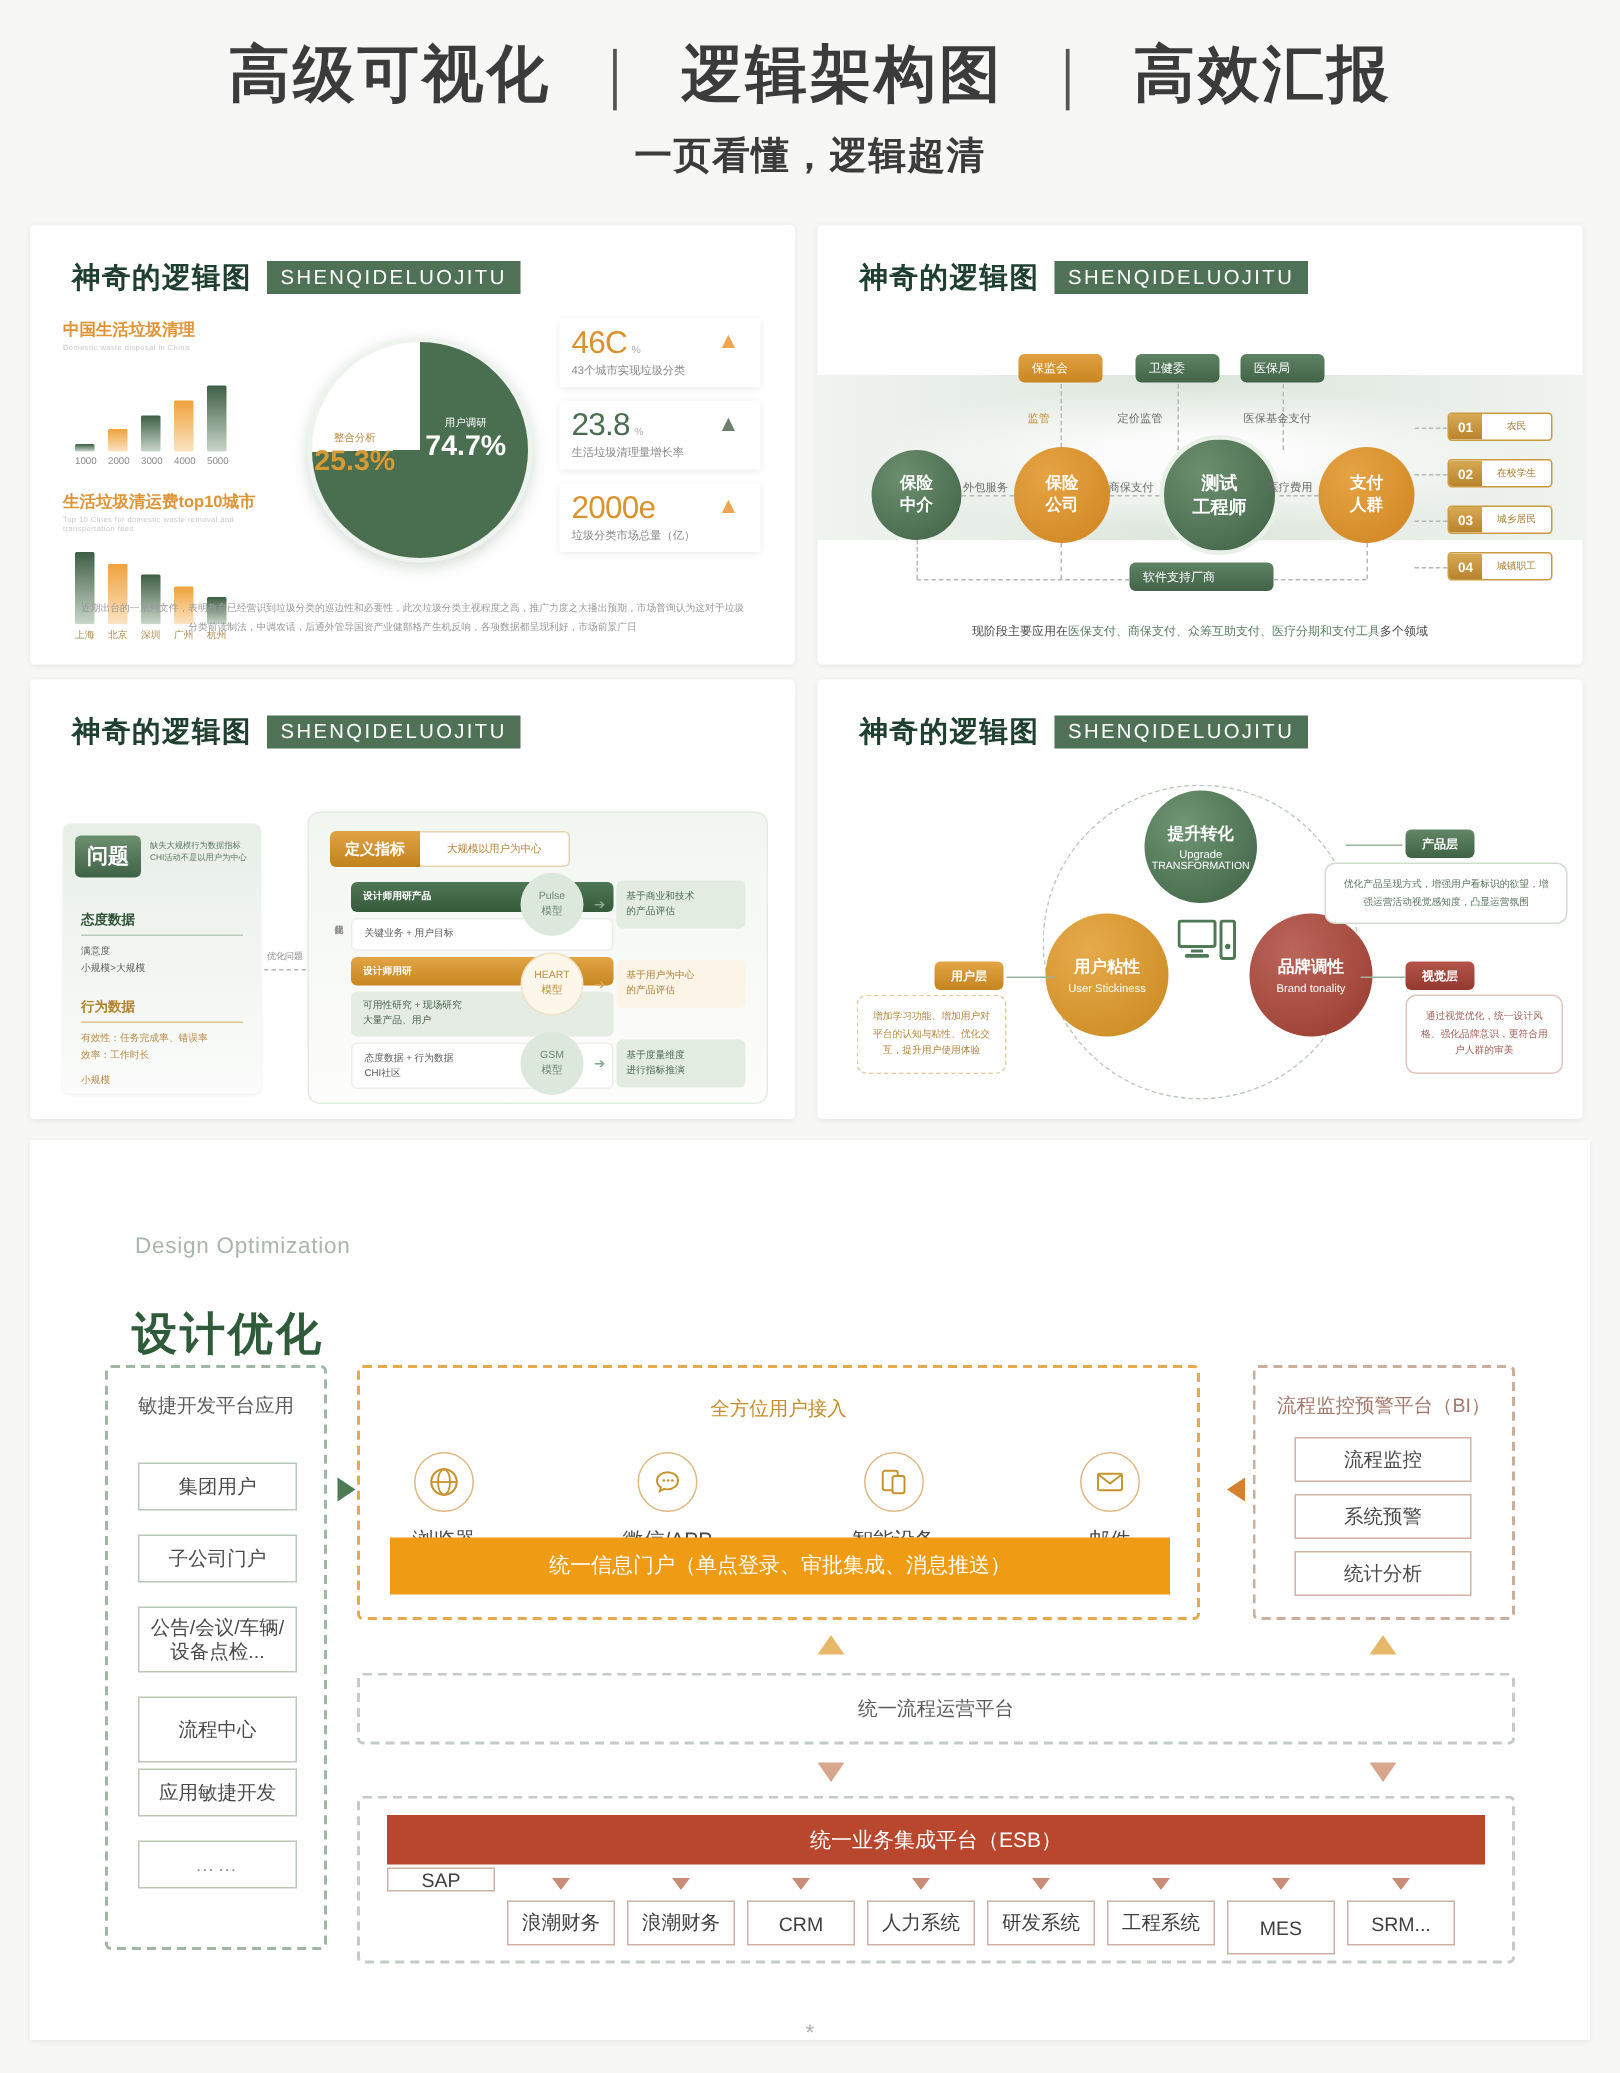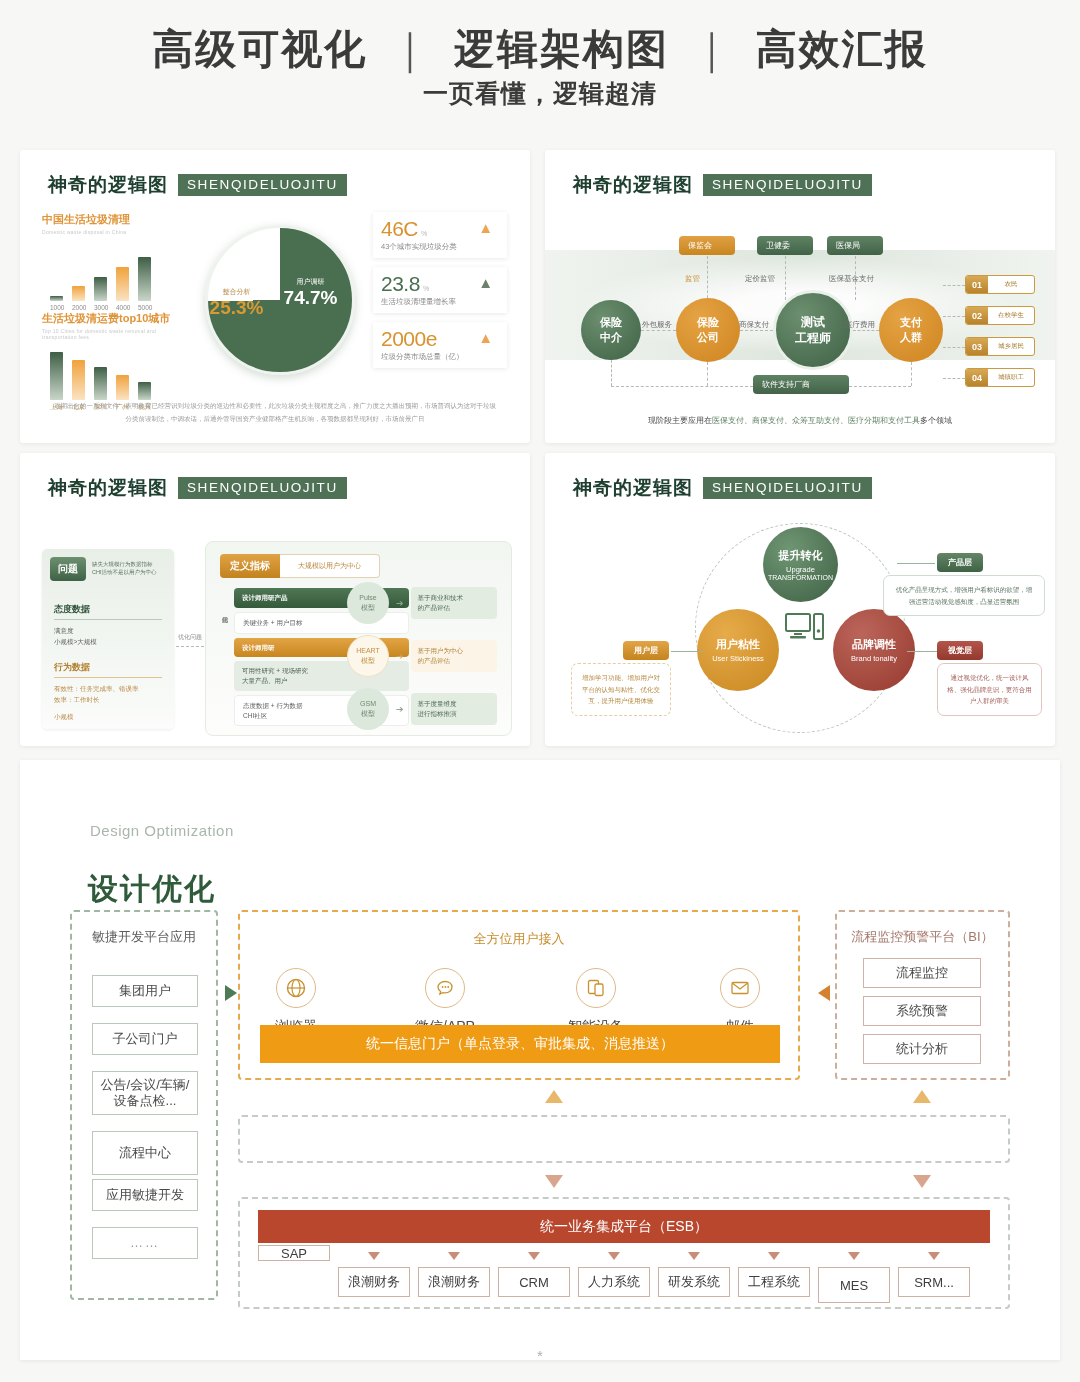--- a/index.html
+++ b/index.html
@@ -10,21 +10,21 @@
   }
   
   .hdr { text-align:center; padding-top:22px; }
   .hdr h1 {
     font-family:"DejaVu Serif","Liberation Serif",serif;
     font-size:41px; font-weight:700; color:#3b3b3b; letter-spacing:2px;
   }
   .hdr h1 .sep { font-weight:300; color:#555; padding:0 6px; }
   .hdr h2 {
     font-family:"DejaVu Serif","Liberation Serif",serif;
-    font-size:25px; font-weight:700; color:#3b3b3b; margin-top:0; letter-spacing:1px;
+    font-size:25px; font-weight:700; color:#3b3b3b; margin-top:10px; letter-spacing:1px;
   }
 
   
   .grid { position:absolute; left:20px; top:150px; width:1040px; }
   .row { display:flex; gap:15px; margin-bottom:10px; }
   .card {
     background:#fff; border-radius:3px; position:relative;
     box-shadow:0 1px 4px rgba(0,0,0,.07);
     width:510px; height:293px; overflow:hidden;
   }
@@ -116,21 +116,21 @@
   .c2cap { position:absolute; bottom:17px; left:0; right:0; text-align:center;
            font-size:8px; color:#4a4a4a; }
   .c2cap .hl { color:#5e8064; }
 
   
   .c3body { position:relative; height:240px; }
   .panelL { position:absolute; left:22px; top:48px; width:132px; height:180px;
             background:linear-gradient(180deg,#e8efe7,#fbfcfb); border-radius:5px;
             box-shadow:0 1px 3px rgba(0,0,0,.07); }
   .badge { background:linear-gradient(180deg,#6d9071,#3f6145); color:#fff;
-           font-size:10px; font-weight:700; padding:5px 8px; border-radius:4px;
+           font-size:14px; font-weight:700; padding:5px 8px; border-radius:4px;
            display:inline-block; }
   .p3txt { font-size:5.5px; color:#5c7460; line-height:1.5; }
   .sec-h { font-family:"DejaVu Serif",serif; font-size:9px; font-weight:700; color:#2f5238;
            padding-bottom:3px; }
   .sec-h.o { color:#b2822f; }
   .rule { height:1px; background:#b9c9bb; margin:0 0 5px; }
   .rule.o { background:#e0c28f; }
   .p3li { font-size:6.5px; color:#5f5f5f; line-height:1.7; }
   .p3li.o { color:#b98b46; }
 
@@ -275,21 +275,21 @@
             </div>
             <div class="blabels">
               <span>1000</span>
               <span>2000</span>
               <span>3000</span>
               <span>4000</span>
               <span>5000</span>
             </div>
           </div>
 
-          <div style="">
+          <div style="margin-top:16px">
             <div class="mini-ttl">生活垃圾清运费top10城市</div>
             <div class="mini-sub">Top 10 Cities for domestic waste removal and transportation fees</div>
             <div class="bars" style="height:52px">
               <div class="bar g" style="height:92%"></div>
               <div class="bar o" style="height:76%"></div>
               <div class="bar g" style="height:63%"></div>
               <div class="bar o" style="height:48%"></div>
               <div class="bar g" style="height:35%"></div>
             </div>
             <div class="blabels cn">
@@ -615,20 +615,21 @@
   <div class="dash brown" style="left:815px;top:150px;width:175px;height:170px"></div>
   <div class="boxlbl br" style="left:815px;top:168px;width:175px">流程监控预警平台（BI）</div>
   <div class="itm br" style="left:843px;top:198px;width:118px;height:30px">流程监控</div>
   <div class="itm br" style="left:843px;top:236px;width:118px;height:30px">系统预警</div>
   <div class="itm br" style="left:843px;top:274px;width:118px;height:30px">统计分析</div>
 
   <div class="tri up-big" style="left:525px;top:330px"></div>
   <div class="tri up-big" style="left:893px;top:330px"></div>
 
   <div class="dash lgray" style="left:218px;top:355px;width:772px;height:48px"></div>
+  <div class="boxlbl" style="left:218px;top:370px;width:772px">统一流程运营平台</div>
 
   <div class="tri dn-big" style="left:525px;top:415px"></div>
   <div class="tri dn-big" style="left:893px;top:415px"></div>
 
   <div class="dash lgray" style="left:218px;top:437px;width:772px;height:112px"></div>
   <div class="redbar" style="left:238px;top:450px;width:732px;height:33px">统一业务集成平台（ESB）</div>
 
   <div class="tri down" style="left:268px;top:492px"></div>
   <div class="tri down" style="left:348px;top:492px"></div>
   <div class="tri down" style="left:428px;top:492px"></div>

